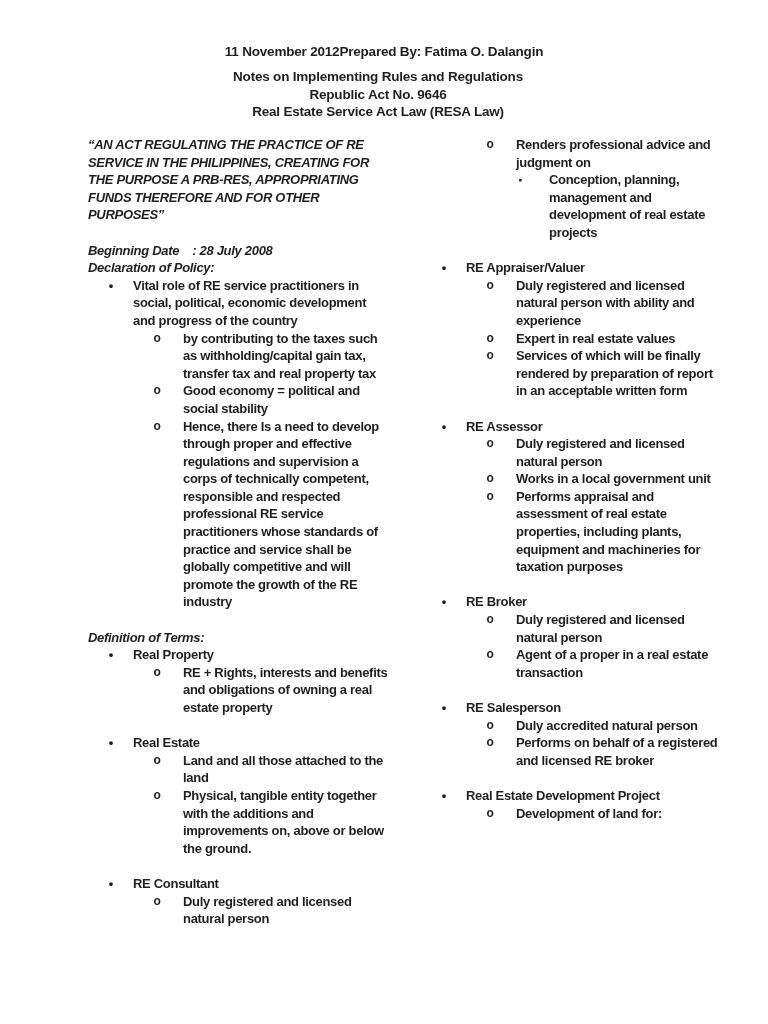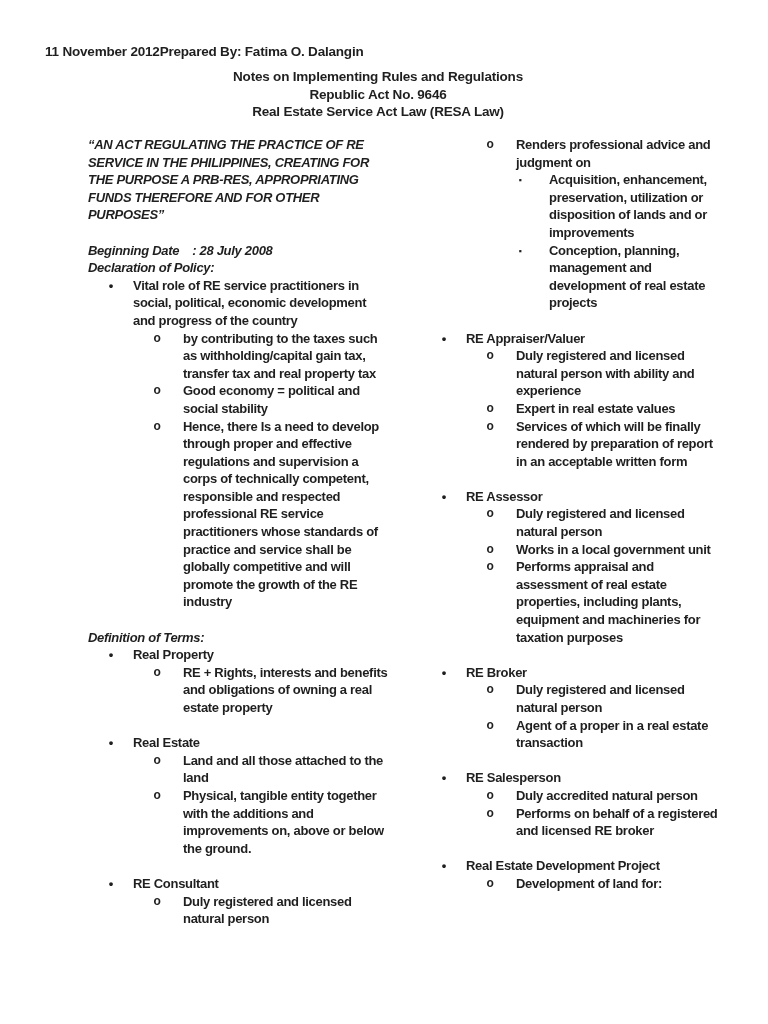--- a/index.html
+++ b/index.html
@@ -7,21 +7,21 @@
     position:relative;
     width:768px;height:1024px;
     margin:0 auto;
     background:#ffffff;
     font-family:"Liberation Sans", sans-serif;
     color:#1f1f1f;
     overflow:hidden;
   }
   .doc-header{
     position:absolute;top:44px;left:45px;right:45px;
-    display:flex;justify-content:flex-start;
+    display:flex;justify-content:center;
     font-size:13.5px;font-weight:700;letter-spacing:-0.2px;
   }
   .doc-title{
     position:absolute;top:68px;left:0;right:12px;
     text-align:center;
     font-size:13.5px;font-weight:700;letter-spacing:-0.2px;
     line-height:17.5px;
   }
   .columns{
     position:absolute;top:136px;left:88px;right:45px;
@@ -76,21 +76,21 @@
         <div class="block bullet l1"><span class="marker">•</span><span>Real Property</span></div>
         <div class="block bullet l2"><span class="marker">o</span><span>RE + Rights, interests and benefits and obligations of owning a real estate property</span></div>
         <div class="block bullet l1 space-before"><span class="marker">•</span><span>Real Estate</span></div>
         <div class="block bullet l2"><span class="marker">o</span><span>Land and all those attached to the land</span></div>
         <div class="block bullet l2"><span class="marker">o</span><span>Physical, tangible entity together with the additions and improvements on, above or below the ground.</span></div>
         <div class="block bullet l1 space-before"><span class="marker">•</span><span>RE Consultant</span></div>
         <div class="block bullet l2"><span class="marker">o</span><span>Duly registered and licensed natural person</span></div>
       </div>
     <div class="col" id="col-right">
         <div class="block bullet l2"><span class="marker">o</span><span>Renders professional advice and judgment on</span></div>
-        <div class="block bullet l3"><span class="marker">▪</span><span>Acquisition, enhancement, preservation, utilization or disposition of lands and or improvements</span></div>
+        <div class="block bullet l3"><span class="marker">▪</span></div>
         <div class="block bullet l3"><span class="marker">▪</span><span>Conception, planning, management and development of real estate projects</span></div>
         <div class="block bullet l1 space-before"><span class="marker">•</span><span>RE Appraiser/Valuer</span></div>
         <div class="block bullet l2"><span class="marker">o</span><span>Duly registered and licensed natural person with ability and experience</span></div>
         <div class="block bullet l2"><span class="marker">o</span><span>Expert in real estate values</span></div>
         <div class="block bullet l2"><span class="marker">o</span><span>Services of which will be finally rendered by preparation of report in an acceptable written form</span></div>
         <div class="block bullet l1 space-before"><span class="marker">•</span><span>RE Assessor</span></div>
         <div class="block bullet l2"><span class="marker">o</span><span>Duly registered and licensed natural person</span></div>
         <div class="block bullet l2"><span class="marker">o</span><span>Works in a local government unit</span></div>
         <div class="block bullet l2"><span class="marker">o</span><span>Performs appraisal and assessment of real estate properties, including plants, equipment and machineries for taxation purposes</span></div>
         <div class="block bullet l1 space-before"><span class="marker">•</span><span>RE Broker</span></div>

